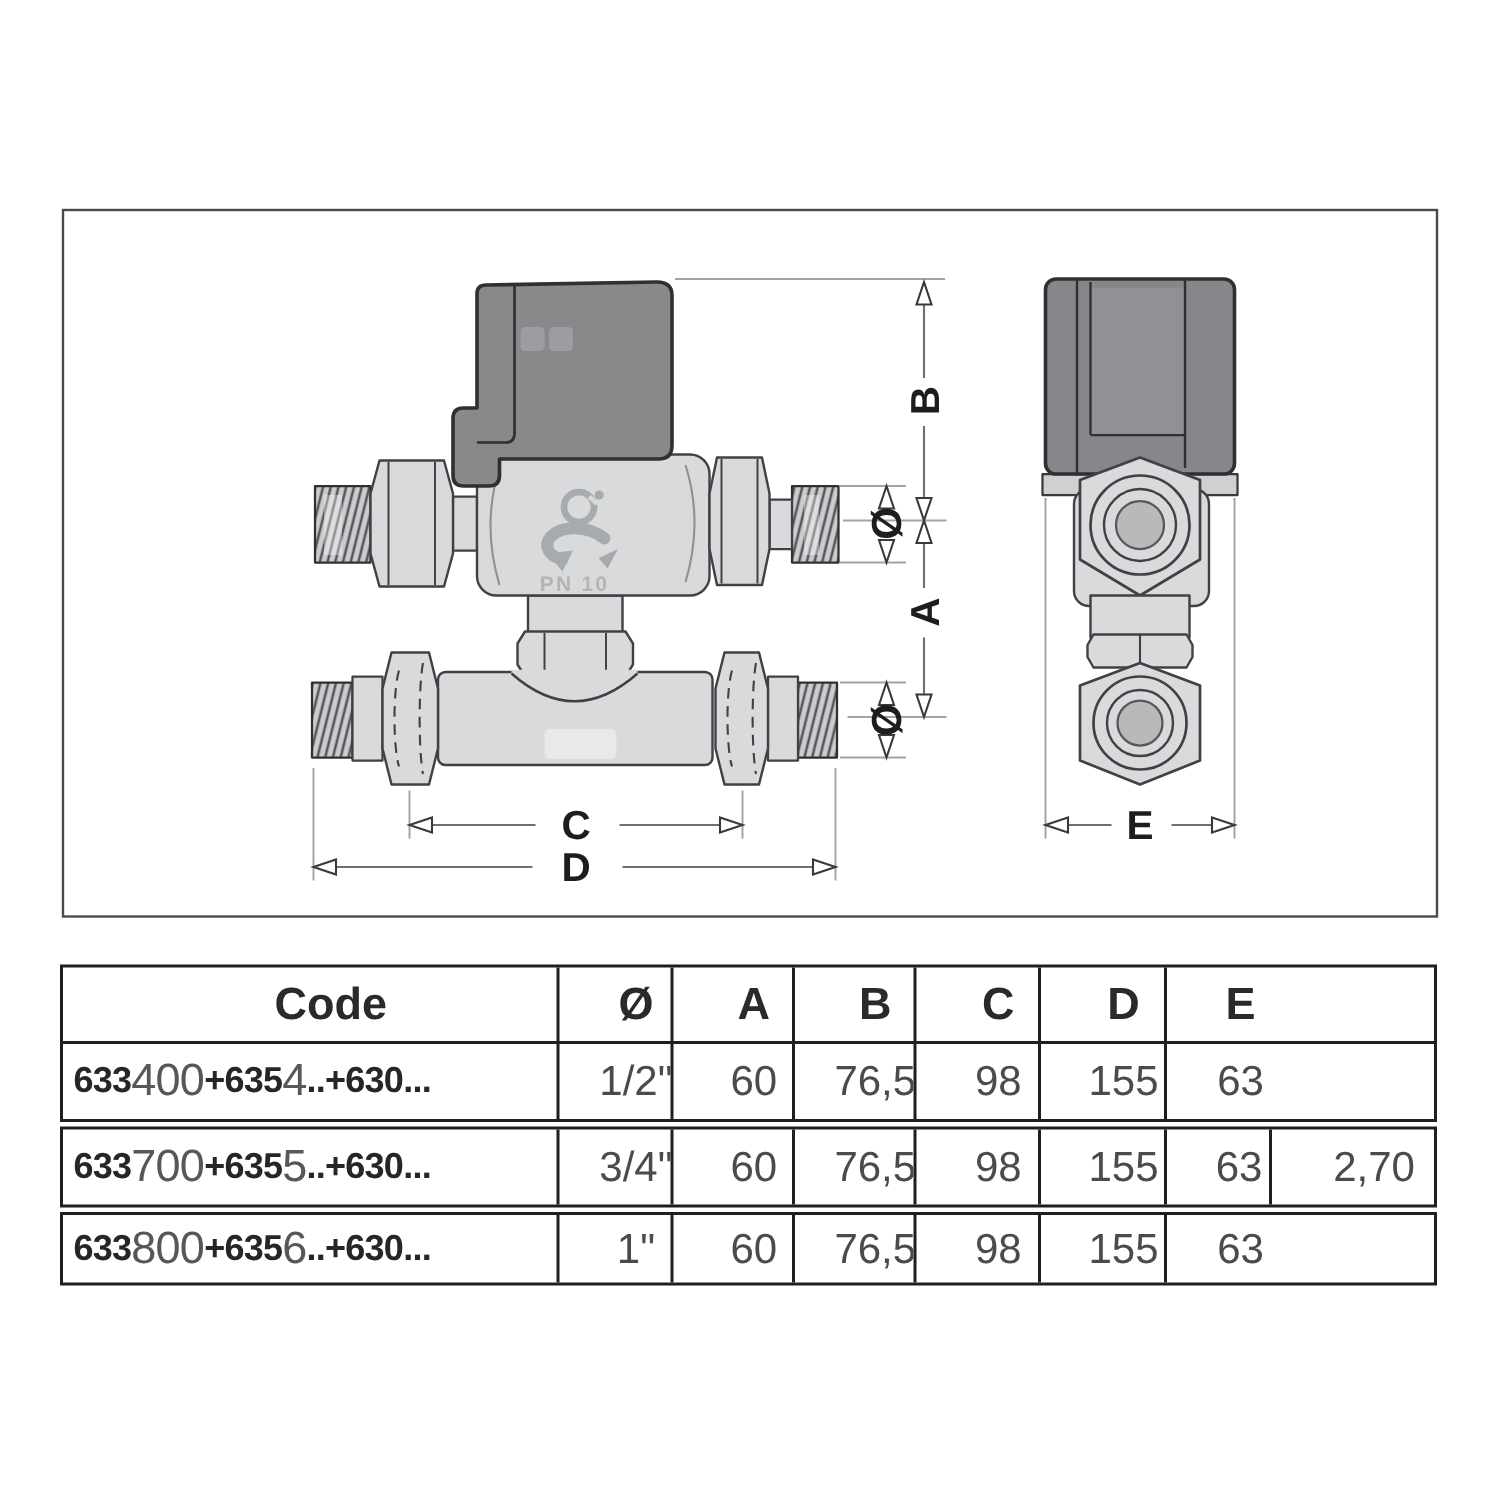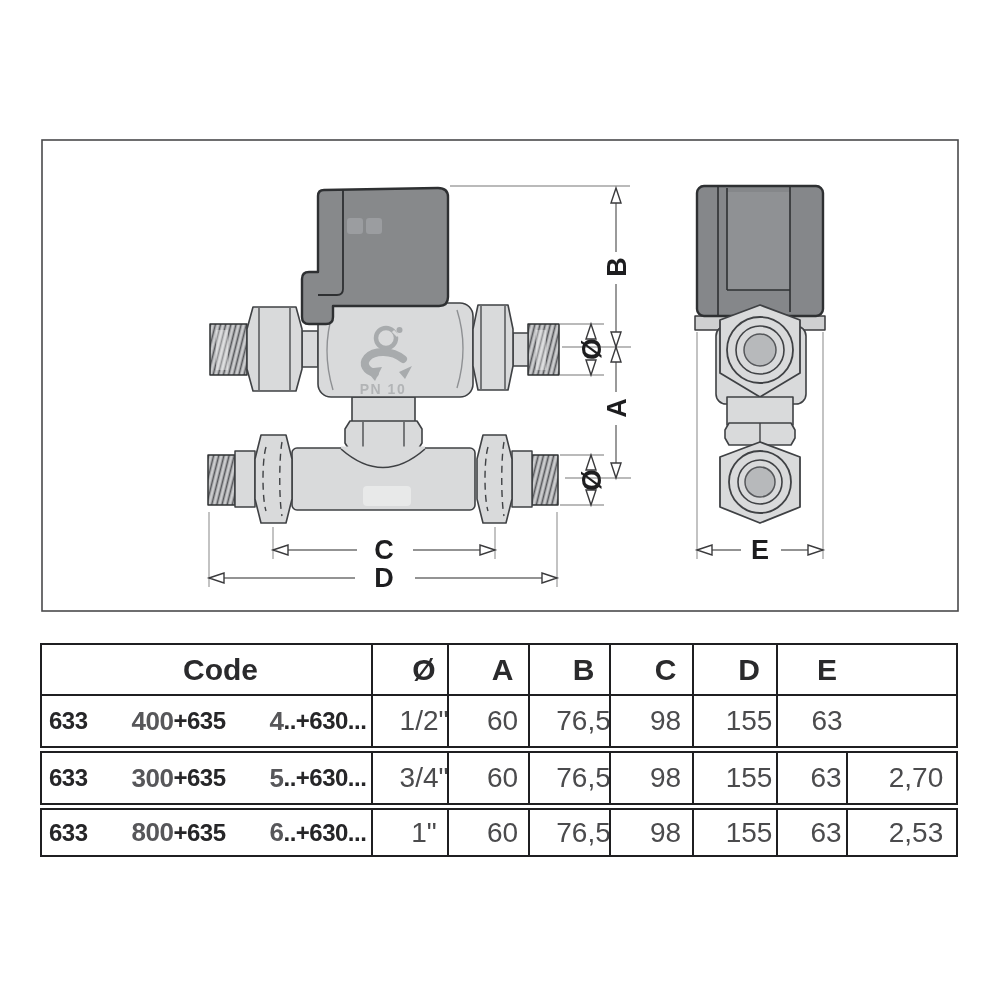--- a/index.html
+++ b/index.html
@@ -16,21 +16,21 @@
   .t-row.r2{height:54px;margin-top:3px;}
   .t-row.r3{height:49px;margin-top:3px;}
   .cell{box-sizing:border-box;border-right:2px solid #1f1f21;display:flex;
         align-items:center;justify-content:center;overflow:hidden;white-space:nowrap;padding-left:28px;}
   .cell:last-child{border-right:none;}
   .cell.code{justify-content:flex-start;padding-left:7px;letter-spacing:-0.5px;}
   .hdr{font-weight:700;font-size:30px;color:#2a2a2c;}
   .hdr-small{font-weight:700;font-size:20px;color:#2a2a2c;}
   .val{font-weight:400;font-size:28px;color:#4b4b4d;}
   .seg-b{font-weight:700;font-size:24px;color:#262628;}
-  .seg-n{font-weight:700;font-size:26px;color:#57575a;margin-left:44px;}
+  .seg-n{font-weight:400;font-size:30px;color:#57575a;}
 </style>
 </head>
 <body>
 
 <div class="page">
 
 <svg class="drawing-svg" width="920" height="476" viewBox="40 138 920 476" xmlns="http://www.w3.org/2000/svg">
   <defs>
     <pattern id="thr" patternUnits="userSpaceOnUse" width="5" height="12" patternTransform="rotate(14)">
       <rect width="5" height="12" fill="#cbccce"></rect>
@@ -216,21 +216,21 @@
     <div class="cell val">60</div>
     <div class="cell val">76,5</div>
     <div class="cell val">98</div>
     <div class="cell val">155</div>
     <div class="cell val">63</div>
   </div>
 
   <div class="t-row r2">
     <div class="cell code">
       <span class="seg-b">633</span>
-          <span class="seg-n">300</span>
+          <span class="seg-n">700</span>
           <span class="seg-b">+635</span>
           <span class="seg-n">5</span>
           <span class="seg-b">..+630...</span>
     </div>
     <div class="cell val">3/4"</div>
     <div class="cell val">60</div>
     <div class="cell val">76,5</div>
     <div class="cell val">98</div>
     <div class="cell val">155</div>
     <div class="cell val">63</div>
@@ -244,17 +244,16 @@
           <span class="seg-b">+635</span>
           <span class="seg-n">6</span>
           <span class="seg-b">..+630...</span>
     </div>
     <div class="cell val">1"</div>
     <div class="cell val">60</div>
     <div class="cell val">76,5</div>
     <div class="cell val">98</div>
     <div class="cell val">155</div>
     <div class="cell val">63</div>
-    <div class="cell val">2,53</div>
   </div>
 
 </div>
 </div>
 
 </body></html>

